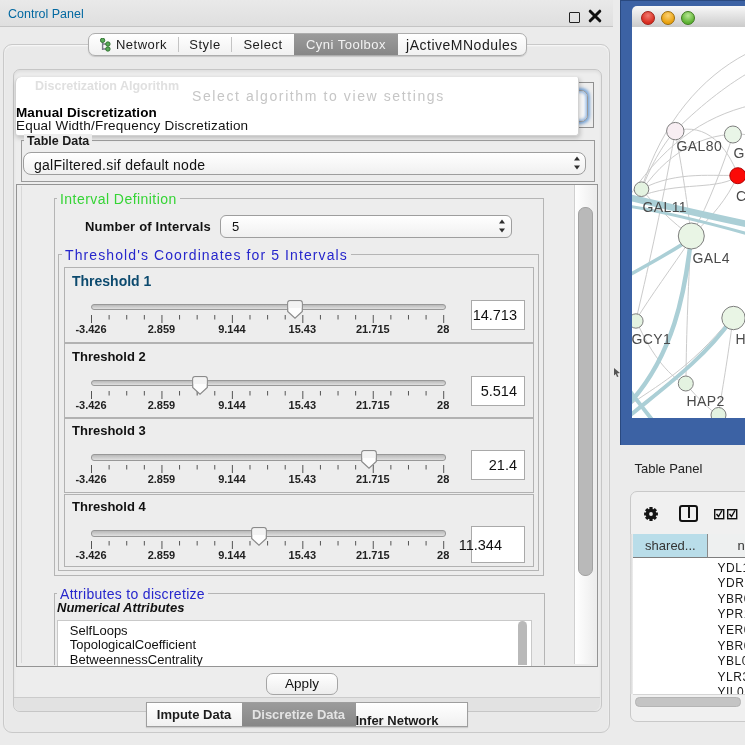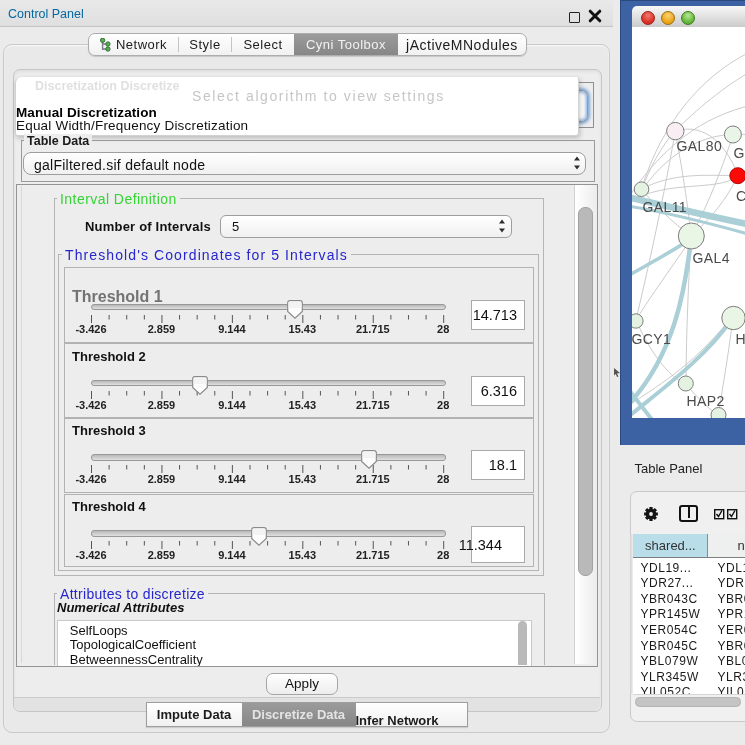--- a/index.html
+++ b/index.html
@@ -38,21 +38,21 @@
   <div style="width:1px;height:15px;background:#c4c4c4;"></div>
   <div style="width:62px;text-align:center;">Select</div>
   <div style="width:104px;height:21px;background:linear-gradient(#9b9b9b,#878787);color:#f2f2f2;display:flex;align-items:center;justify-content:center;">Cyni Toolbox</div>
   <div style="flex:1;text-align:center;font-size:14px;letter-spacing:.5px;">jActiveMNodules</div>
 </div>
 
 <div class="abs" style="left:21px;top:82px;width:571px;height:44px;border:1px solid #8f8f8f;"></div>
 <div class="abs" style="left:560px;top:90px;width:26px;height:30px;background:#fdfdfd;border:1px solid #999;border-radius:0 7px 7px 0;box-shadow:0 0 3px 1.5px rgba(90,145,210,.75), inset 0 0 3px 1.5px rgba(90,145,210,.65);"></div>
 
 <div class="abs" style="left:15px;top:77px;width:562px;height:58px;background:#fff;border:1px solid #d2d2d2;border-top:none;border-radius:6px 2px 3px 3px;box-shadow:1px 2px 5px rgba(0,0,0,.22);"></div>
-<div class="abs lbl" style="left:35px;top:79px;font-size:12.5px;font-weight:bold;color:#e0e0e0;">Discretization Discretize</div>
+<div class="abs lbl" style="left:35px;top:79px;font-size:12.5px;font-weight:bold;color:#e0e0e0;">Discretization Algorithm</div>
 <div class="abs lbl" style="left:192px;top:88px;font-size:14px;letter-spacing:1.6px;color:#c6c6c6;">Select algorithm to view settings</div>
 <div class="abs lbl" style="left:16px;top:104.5px;font-size:13.5px;font-weight:bold;color:#000;letter-spacing:.1px;">Manual Discretization</div>
 <div class="abs lbl" style="left:16px;top:117.5px;font-size:13.5px;color:#111;letter-spacing:.2px;">Equal Width/Frequency Discretization</div>
 
 <div class="abs" style="left:21px;top:140px;width:572px;height:40px;border:1px solid #9a9a9a;"></div>
 <div class="abs lbl" style="left:24px;top:134px;font-size:12.5px;font-weight:bold;color:#1a1a1a;background:#ededed;padding:0 3px;">Table Data</div>
 <div class="abs" style="left:23px;top:152px;width:561px;height:21px;background:linear-gradient(#ffffff,#f0f0f0);border:1px solid #9e9e9e;border-radius:8px;"></div>
 <div class="abs lbl" style="left:34px;top:156.5px;font-size:14px;letter-spacing:.25px;color:#111;">galFiltered.sif default node</div>
 <svg class="abs" style="left:572px;top:156px;" width="10" height="14" viewBox="0 0 10 14">
     <path d="M5 0.5 L8 4.6 H2 Z" fill="#2e2e2e"></path>
@@ -73,21 +73,21 @@
 <div class="abs lbl" style="left:232px;top:218.5px;font-size:13px;color:#111;">5</div>
 <svg class="abs" style="left:497px;top:218.5px;" width="10" height="14" viewBox="0 0 10 14">
     <path d="M5 0.5 L8 4.6 H2 Z" fill="#2e2e2e"></path>
     <path d="M5 13.5 L8 9.4 H2 Z" fill="#2e2e2e"></path>
   </svg>
 
 <div class="abs" style="left:58px;top:253.5px;width:479px;height:315px;border:1px solid #b5b5b5;"></div>
 <div class="abs lbl" style="left:62px;top:247px;font-size:14px;letter-spacing:1.1px;color:#2626cc;background:#ededed;padding:0 3px;">Threshold's Coordinates for 5 Intervals</div>
 
 <div class="abs" style="left:63.6px;top:267.0px;width:468px;height:74.0px;border:1px solid #b2b2b2;"></div>
-<div class="abs lbl" style="left:72px;top:272.5px;font-size:16px;font-weight:bold;color:#737373;margin-top:15px;">Threshold 1</div>
+<div class="abs lbl" style="left:72px;top:272.5px;font-size:14px;font-weight:bold;color:#0c4a6e;">Threshold 1</div>
 <div class="abs" style="left:90.6px;top:303.5px;width:353.4px;height:4.6px;background:linear-gradient(#b9b9b9,#e0e0e0);border:1px solid #989898;border-radius:3px;"></div>
 <svg class="abs" style="left:90.5px;top:314.5px;" width="354" height="9" viewBox="0 0 354 9">
     <g stroke="#555" stroke-width="1">
       <path d="M0.50 0 V8"></path>
       <path d="M18.11 0 V4.5"></path>
       <path d="M35.72 0 V4.5"></path>
       <path d="M53.33 0 V4.5"></path>
       <path d="M70.94 0 V8"></path>
       <path d="M88.55 0 V4.5"></path>
       <path d="M106.16 0 V4.5"></path>
@@ -150,21 +150,21 @@
 <div class="abs lbl" style="left:56.0px;top:398.8px;width:70px;text-align:center;font-size:11px;font-weight:bold;color:#222;">-3.426</div>
 <div class="abs lbl" style="left:126.4px;top:398.8px;width:70px;text-align:center;font-size:11px;font-weight:bold;color:#222;">2.859</div>
 <div class="abs lbl" style="left:196.9px;top:398.8px;width:70px;text-align:center;font-size:11px;font-weight:bold;color:#222;">9.144</div>
 <div class="abs lbl" style="left:267.3px;top:398.8px;width:70px;text-align:center;font-size:11px;font-weight:bold;color:#222;">15.43</div>
 <div class="abs lbl" style="left:337.8px;top:398.8px;width:70px;text-align:center;font-size:11px;font-weight:bold;color:#222;">21.715</div>
 <div class="abs lbl" style="left:408.2px;top:398.8px;width:70px;text-align:center;font-size:11px;font-weight:bold;color:#222;">28</div>
 <svg class="abs" style="left:192.0px;top:376.2px;" width="16" height="19" viewBox="0 0 16 19">
     <path d="M3 0.7 H13 Q15.3 0.7 15.3 3 V11.5 L8 18.2 L0.7 11.5 V3 Q0.7 0.7 3 0.7 Z" fill="#fdfdfd" stroke="#8a8a8a" stroke-width="1.2"></path>
     <path d="M3 1.6 H13 Q14.4 1.6 14.4 3 V8 H1.6 V3 Q1.6 1.6 3 1.6 Z" fill="#f3f3f3"></path>
   </svg>
-<div class="abs" style="left:470.5px;top:375.8px;width:54.5px;height:30px;background:#fff;border:1px solid #a9a9a9;box-sizing:border-box;display:flex;align-items:center;justify-content:flex-end;padding-right:7px;font-size:14.5px;color:#111;">6.316</div>
+<div class="abs" style="left:470.5px;top:375.8px;width:54.5px;height:30px;background:#fff;border:1px solid #a9a9a9;box-sizing:border-box;display:flex;align-items:center;justify-content:flex-end;padding-right:7px;font-size:14.5px;color:#111;">5.514</div>
 
 <div class="abs" style="left:63.6px;top:417.5px;width:468px;height:73.9px;border:1px solid #b2b2b2;"></div>
 <div class="abs lbl" style="left:72px;top:423.0px;font-size:13px;font-weight:bold;color:#111;">Threshold 3</div>
 <div class="abs" style="left:90.6px;top:454.0px;width:353.4px;height:4.6px;background:linear-gradient(#b9b9b9,#e0e0e0);border:1px solid #989898;border-radius:3px;"></div>
 <svg class="abs" style="left:90.5px;top:465.0px;" width="354" height="9" viewBox="0 0 354 9">
     <g stroke="#555" stroke-width="1">
       <path d="M0.50 0 V8"></path>
       <path d="M18.11 0 V4.5"></path>
       <path d="M35.72 0 V4.5"></path>
       <path d="M53.33 0 V4.5"></path>
@@ -190,21 +190,21 @@
 <div class="abs lbl" style="left:56.0px;top:473.0px;width:70px;text-align:center;font-size:11px;font-weight:bold;color:#222;">-3.426</div>
 <div class="abs lbl" style="left:126.4px;top:473.0px;width:70px;text-align:center;font-size:11px;font-weight:bold;color:#222;">2.859</div>
 <div class="abs lbl" style="left:196.9px;top:473.0px;width:70px;text-align:center;font-size:11px;font-weight:bold;color:#222;">9.144</div>
 <div class="abs lbl" style="left:267.3px;top:473.0px;width:70px;text-align:center;font-size:11px;font-weight:bold;color:#222;">15.43</div>
 <div class="abs lbl" style="left:337.8px;top:473.0px;width:70px;text-align:center;font-size:11px;font-weight:bold;color:#222;">21.715</div>
 <div class="abs lbl" style="left:408.2px;top:473.0px;width:70px;text-align:center;font-size:11px;font-weight:bold;color:#222;">28</div>
 <svg class="abs" style="left:361.0px;top:450.4px;" width="16" height="19" viewBox="0 0 16 19">
     <path d="M3 0.7 H13 Q15.3 0.7 15.3 3 V11.5 L8 18.2 L0.7 11.5 V3 Q0.7 0.7 3 0.7 Z" fill="#fdfdfd" stroke="#8a8a8a" stroke-width="1.2"></path>
     <path d="M3 1.6 H13 Q14.4 1.6 14.4 3 V8 H1.6 V3 Q1.6 1.6 3 1.6 Z" fill="#f3f3f3"></path>
   </svg>
-<div class="abs" style="left:470.5px;top:450.0px;width:54.5px;height:30px;background:#fff;border:1px solid #a9a9a9;box-sizing:border-box;display:flex;align-items:center;justify-content:flex-end;padding-right:7px;font-size:14.5px;color:#111;">18.1</div>
+<div class="abs" style="left:470.5px;top:450.0px;width:54.5px;height:30px;background:#fff;border:1px solid #a9a9a9;box-sizing:border-box;display:flex;align-items:center;justify-content:flex-end;padding-right:7px;font-size:14.5px;color:#111;">21.4</div>
 
 <div class="abs" style="left:63.6px;top:493.9px;width:468px;height:71.0px;border:1px solid #b2b2b2;"></div>
 <div class="abs lbl" style="left:72px;top:499.4px;font-size:13px;font-weight:bold;color:#111;">Threshold 4</div>
 <div class="abs" style="left:90.6px;top:530.4px;width:353.4px;height:4.6px;background:linear-gradient(#b9b9b9,#e0e0e0);border:1px solid #989898;border-radius:3px;"></div>
 <svg class="abs" style="left:90.5px;top:541.4px;" width="354" height="9" viewBox="0 0 354 9">
     <g stroke="#555" stroke-width="1">
       <path d="M0.50 0 V8"></path>
       <path d="M18.11 0 V4.5"></path>
       <path d="M35.72 0 V4.5"></path>
       <path d="M53.33 0 V4.5"></path>
@@ -345,21 +345,20 @@
   <path d="M15.5 5 L17.5 7.5 L21 1.5" stroke="#111" stroke-width="1.4" fill="none"></path>
 </svg>
 
 <div class="abs" style="left:629.8px;top:533.7px;width:3.6px;height:160px;background:linear-gradient(90deg,#cfcfcf,#efefef);"></div>
 
 <div class="abs" style="left:633.4px;top:533.7px;width:112px;height:24.3px;">
   <div style="position:absolute;left:0;top:0;width:74px;height:23.3px;background:#b9dde9;border-right:1px solid #8a8a8a;border-bottom:1px solid #7e7e7e;display:flex;align-items:center;justify-content:center;font-size:13px;color:#333;">shared...</div>
   <div style="position:absolute;left:75px;top:0;width:45px;height:23.3px;background:#eef0f0;border-bottom:1px solid #7e7e7e;font-size:13px;color:#333;display:flex;align-items:center;padding-left:29px;">n</div>
 </div>
 <div class="abs" style="left:633.4px;top:558px;width:111.6px;height:135.8px;background:#fff;overflow:hidden;font-size:12px;letter-spacing:.55px;color:#1a1a1a;">
-  <div style="position:absolute;left:7px;top:2.7px;line-height:15.6px;">YDL19...<br>YDR27...<br>YBR043C<br>YPR145W<br>YER054C<br>YBR045C<br>YBL079W<br>YLR345W<br>YIL052C</div>
   <div style="position:absolute;left:84px;top:2.7px;line-height:15.6px;">YDL1<br>YDR2<br>YBR0<br>YPR1<br>YER0<br>YBR0<br>YBL0<br>YLR3<br>YIL0</div>
 </div>
 
 <div class="abs" style="left:633.4px;top:693.8px;width:112px;height:13.5px;background:#f1f1f1;border-top:1px solid #d5d5d5;"></div>
 <div class="abs" style="left:634.6px;top:697px;width:104px;height:7.5px;background:#c4c4c4;border:1px solid #b4b4b4;border-radius:4.5px;"></div>
 
 <svg class="abs" style="left:613px;top:368px;" width="8" height="9" viewBox="0 0 8 9">
     <path d="M1 0 L7 5 L4 5.5 L5.5 8.5 L4 9 L2.8 6 L1 7.5 Z" fill="#555"></path>
   </svg>
 

